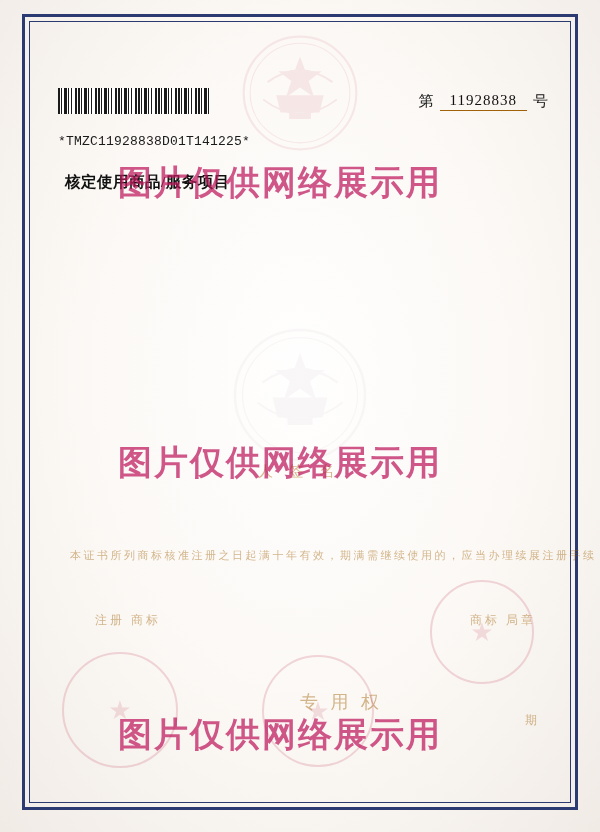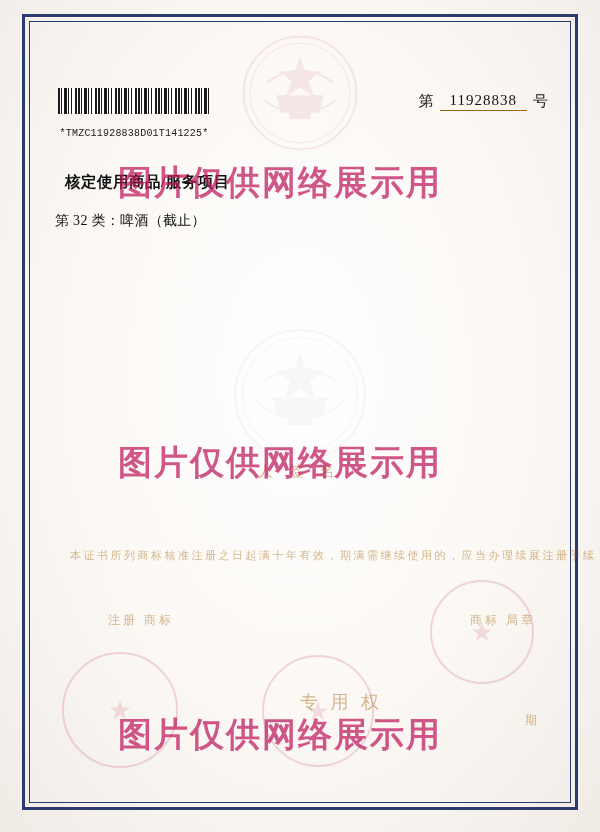--- a/index.html
+++ b/index.html
@@ -85,24 +85,24 @@
       repeating-linear-gradient(to right,
         #1a1a1a 0px, #1a1a1a 2px, #ffffff 2px, #ffffff 3px,
         #1a1a1a 3px, #1a1a1a 4px, #ffffff 4px, #ffffff 6px,
         #1a1a1a 6px, #1a1a1a 9px, #ffffff 9px, #ffffff 10px,
         #1a1a1a 10px, #1a1a1a 11px, #ffffff 11px, #ffffff 13px,
         #1a1a1a 13px, #1a1a1a 14px, #ffffff 14px, #ffffff 17px,
         #1a1a1a 17px, #1a1a1a 19px, #ffffff 19px, #ffffff 20px);
   }
   .barcode-text {
     font-family: "Liberation Mono", monospace;
-    font-size: 10px;
+    font-size: 13px;
     letter-spacing: 0.2px;
     color: #1a1a1a;
-    margin-top: 14px;
+    margin-top: 20px;
     white-space: nowrap;
   }
 
   
   .cert-number {
     position: absolute;
     right: 52px;
     top: 92px;
     display: flex;
     align-items: flex-end;
@@ -143,21 +143,21 @@
   .ghost-text {
     position: absolute;
     color: #a16207;
     opacity: 0.45;
     white-space: nowrap;
     pointer-events: none;
     font-family: "Liberation Serif", serif;
   }
   .ghost-1 { left: 258px; top: 462px; font-size: 15px; letter-spacing: 6px; }
   .ghost-2 { left: 70px;  top: 548px; font-size: 11px; letter-spacing: 2.5px; text-align: center; }
-  .ghost-3 { left: 95px;  top: 612px; font-size: 12px; letter-spacing: 3px; margin-left: 13px; }
+  .ghost-3 { left: 95px;  top: 612px; font-size: 12px; letter-spacing: 3px; }
   .ghost-4 { left: 470px; top: 612px; font-size: 12px; letter-spacing: 3px; }
   .ghost-5 { left: 300px; top: 690px; font-size: 18px; letter-spacing: 4px; }
   .ghost-6 { left: 525px; top: 712px; font-size: 12px; }
 
   
   .seal {
     position: absolute;
     border-radius: 50%;
     border: 2.5px solid #d98a96;
     opacity: 0.33;
@@ -231,21 +231,20 @@
     <div class="barcode-text">*TMZC11928838D01T141225*</div>
   </div>
 
   <div class="cert-number">
     <span class="label">第</span>
     <span class="value">11928838</span>
     <span class="suffix">号</span>
   </div>
 
   <div class="section-title">核定使用商品/服务项目</div>
-  <div class="section-line">第 32 类：啤酒（截止）</div>
 
   <div class="ghost-text ghost-1">人 签 名</div>
   <div class="ghost-text ghost-2">本证书所列商标核准注册之日起满十年有效，期满需继续使用的，应当办理续展注册手续</div>
   <div class="ghost-text ghost-3">注册 商标</div>
   <div class="ghost-text ghost-4">商标 局章</div>
   <div class="ghost-text ghost-5">专 用 权</div>
   <div class="ghost-text ghost-6">期</div>
 
   <div class="seal seal-left">
     <span class="seal-star">★</span>

